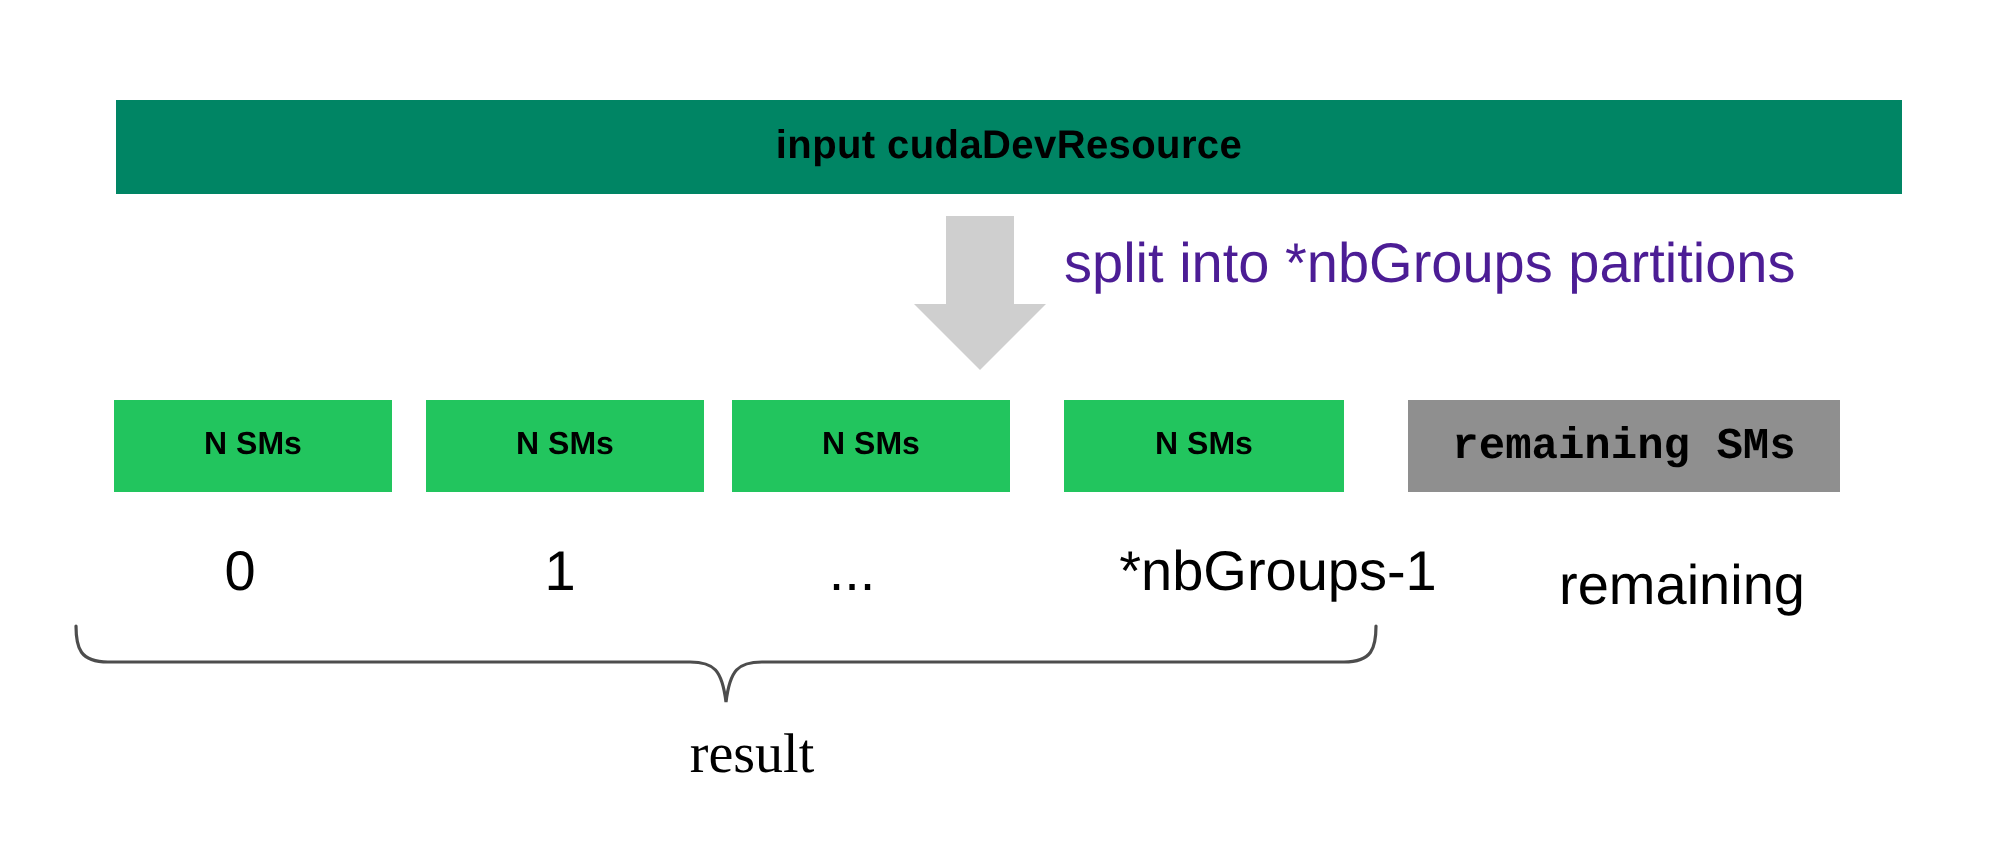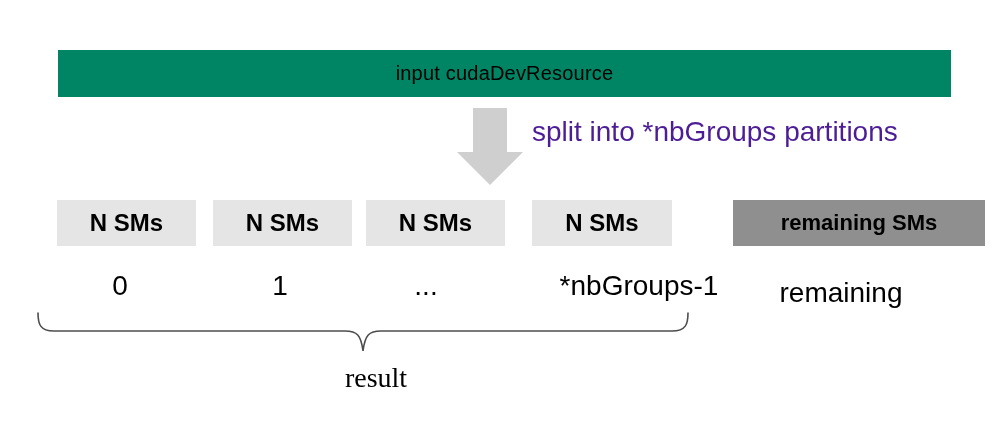--- a/index.html
+++ b/index.html
@@ -11,45 +11,45 @@
     overflow: hidden;
     font-family: "Liberation Sans", "DejaVu Sans", sans-serif;
     color: #000000;
   }
   .abs { position: absolute; }
 
   .input-bar {
     left: 58px; top: 50px; width: 893px; height: 47px;
     background: #008564;
     display: flex; align-items: center; justify-content: center;
-    font-size: 20px; font-weight: normal; letter-spacing: 0.2px;
+    font-size: 20px; font-weight: bold; letter-spacing: 0.2px;
     color: #000000;
   }
 
   .split-annotation {
     left: 532px; top: 116px;
     font-size: 28px; font-weight: 400; color: #4c1d95;
     white-space: nowrap;
   }
 
   .arrow-svg { left: 450px; top: 104px; }
 
   .sm-box {
     top: 200px; height: 46px;
     display: flex; align-items: center; justify-content: center;
-    font-size: 24px; font-weight: bold; color: #000000;
-    background: #e5e5e5;
+    font-size: 16px; font-weight: bold; color: #000000;
+    background: #22c55e;
   }
   .box-0 { left: 57px;  width: 139px; }
   .box-1 { left: 213px; width: 139px; }
   .box-2 { left: 366px; width: 139px; }
   .box-3 { left: 532px; width: 140px; }
   .remaining-box {
-    left: 733px; width: 252px;
-    background: #8F8F8F; font-size: 22px;
+    left: 704px; width: 216px;
+    background: #8F8F8F; font-size: 22px; font-family: Liberation Mono, monospace;
   }
 
   .idx-label {
     top: 270px;
     transform: translateX(-50%);
     font-size: 28px; font-weight: 400; color: #000000;
     white-space: nowrap;
   }
   .idx-0 { left: 120px; }
   .idx-1 { left: 280px; }

